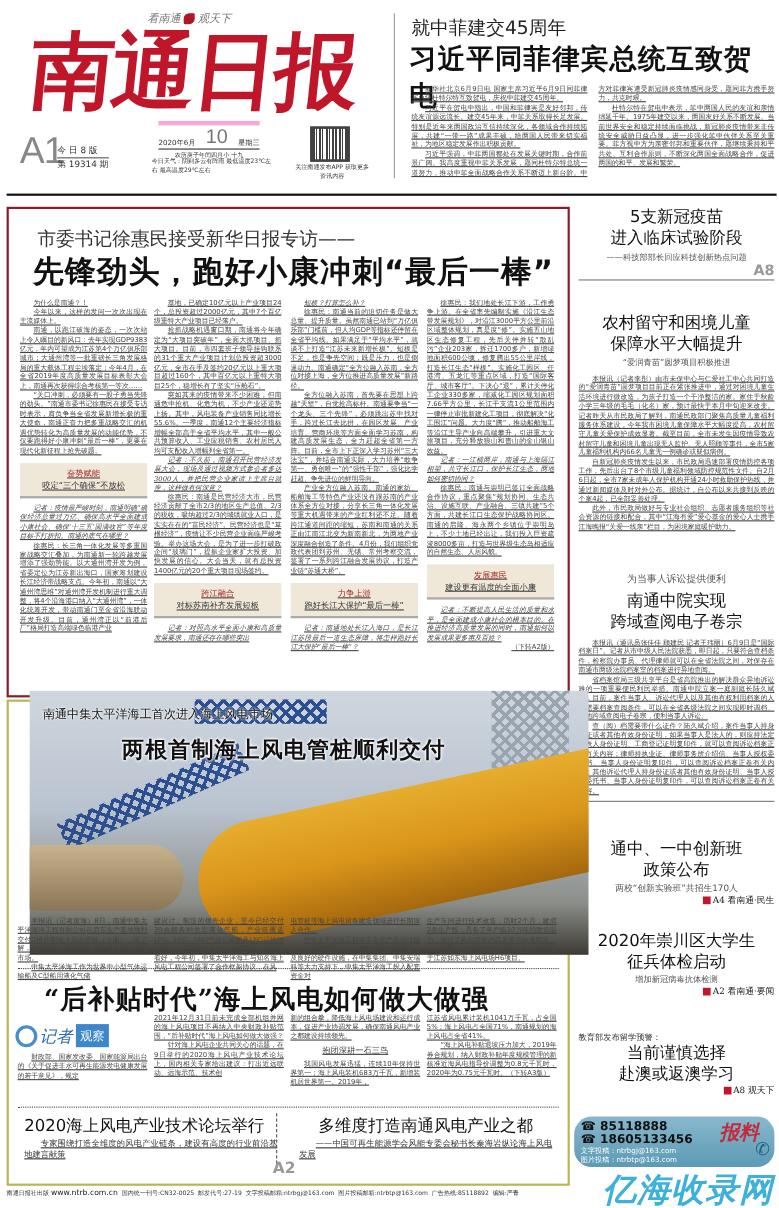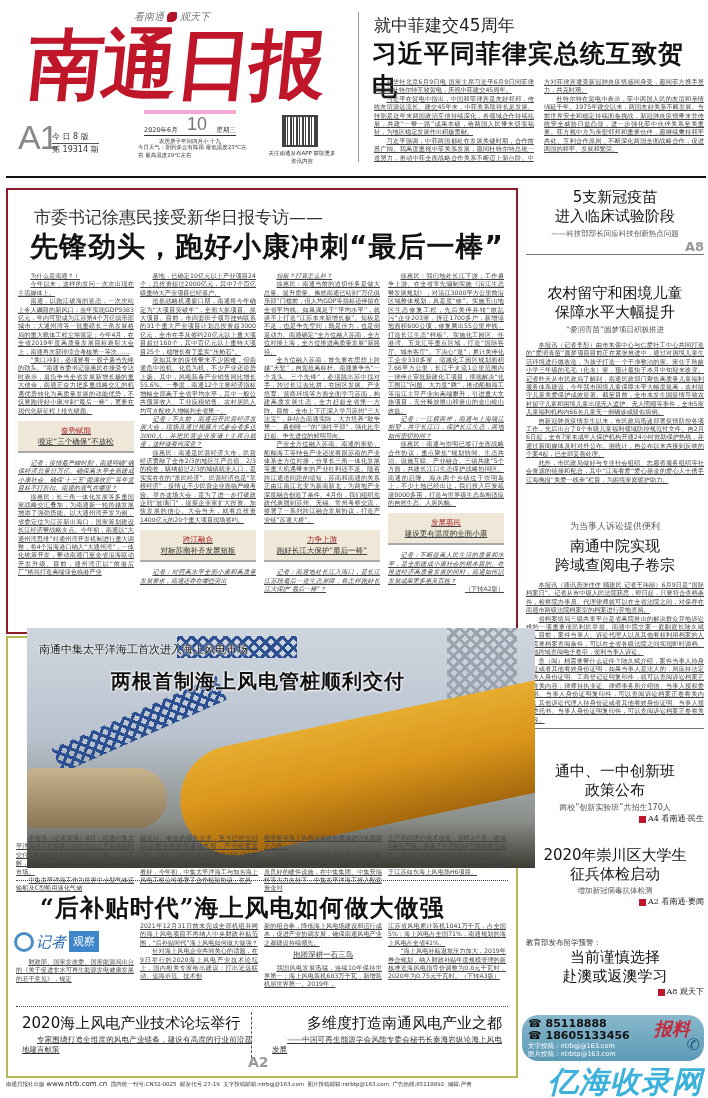--- a/index.html
+++ b/index.html
@@ -288,21 +288,21 @@
 <div class="abs dotted" style="top:1006px"></div>
 
 <div class="abs" style="left:22px;top:1014px;width:230px">
   <div class="bottom-headline">2020海上风电产业技术论坛举行</div>
   <div class="small" style="font-size:7.5px;line-height:10px;color:#333;margin-top:2px">
       <p>专家围绕打造全维度的风电产业链条，建设有高度的行业前沿基地建言献策</p>
     </div>
 </div>
 <div class="abs" style="left:251px;top:1012px;width:1px;height:46px;border-left:1px dashed #555"></div>
 <div class="abs" style="left:272px;top:1014px;width:230px">
-  <div class="bottom-headline" style="text-align:right">多维度打造南通风电产业之都</div>
+  <div class="bottom-headline" style="text-align:center">多维度打造南通风电产业之都</div>
   <div class="small" style="font-size:7.5px;line-height:10px;color:#333;margin-top:2px">
       <p>——中国可再生能源学会风能专委会秘书长秦海岩纵论海上风电发展</p>
     </div>
 </div>
 <div class="abs" style="left:248px;top:1054px;font-size:14px;font-weight:bold;color:#999">A2</div>
 
 <div class="abs footer">
   <span>南通日报社出版</span>
   <span class="site">www.ntrb.com.cn</span>&nbsp;
   <span>国内统一刊号:CN32-0025</span>&nbsp;

